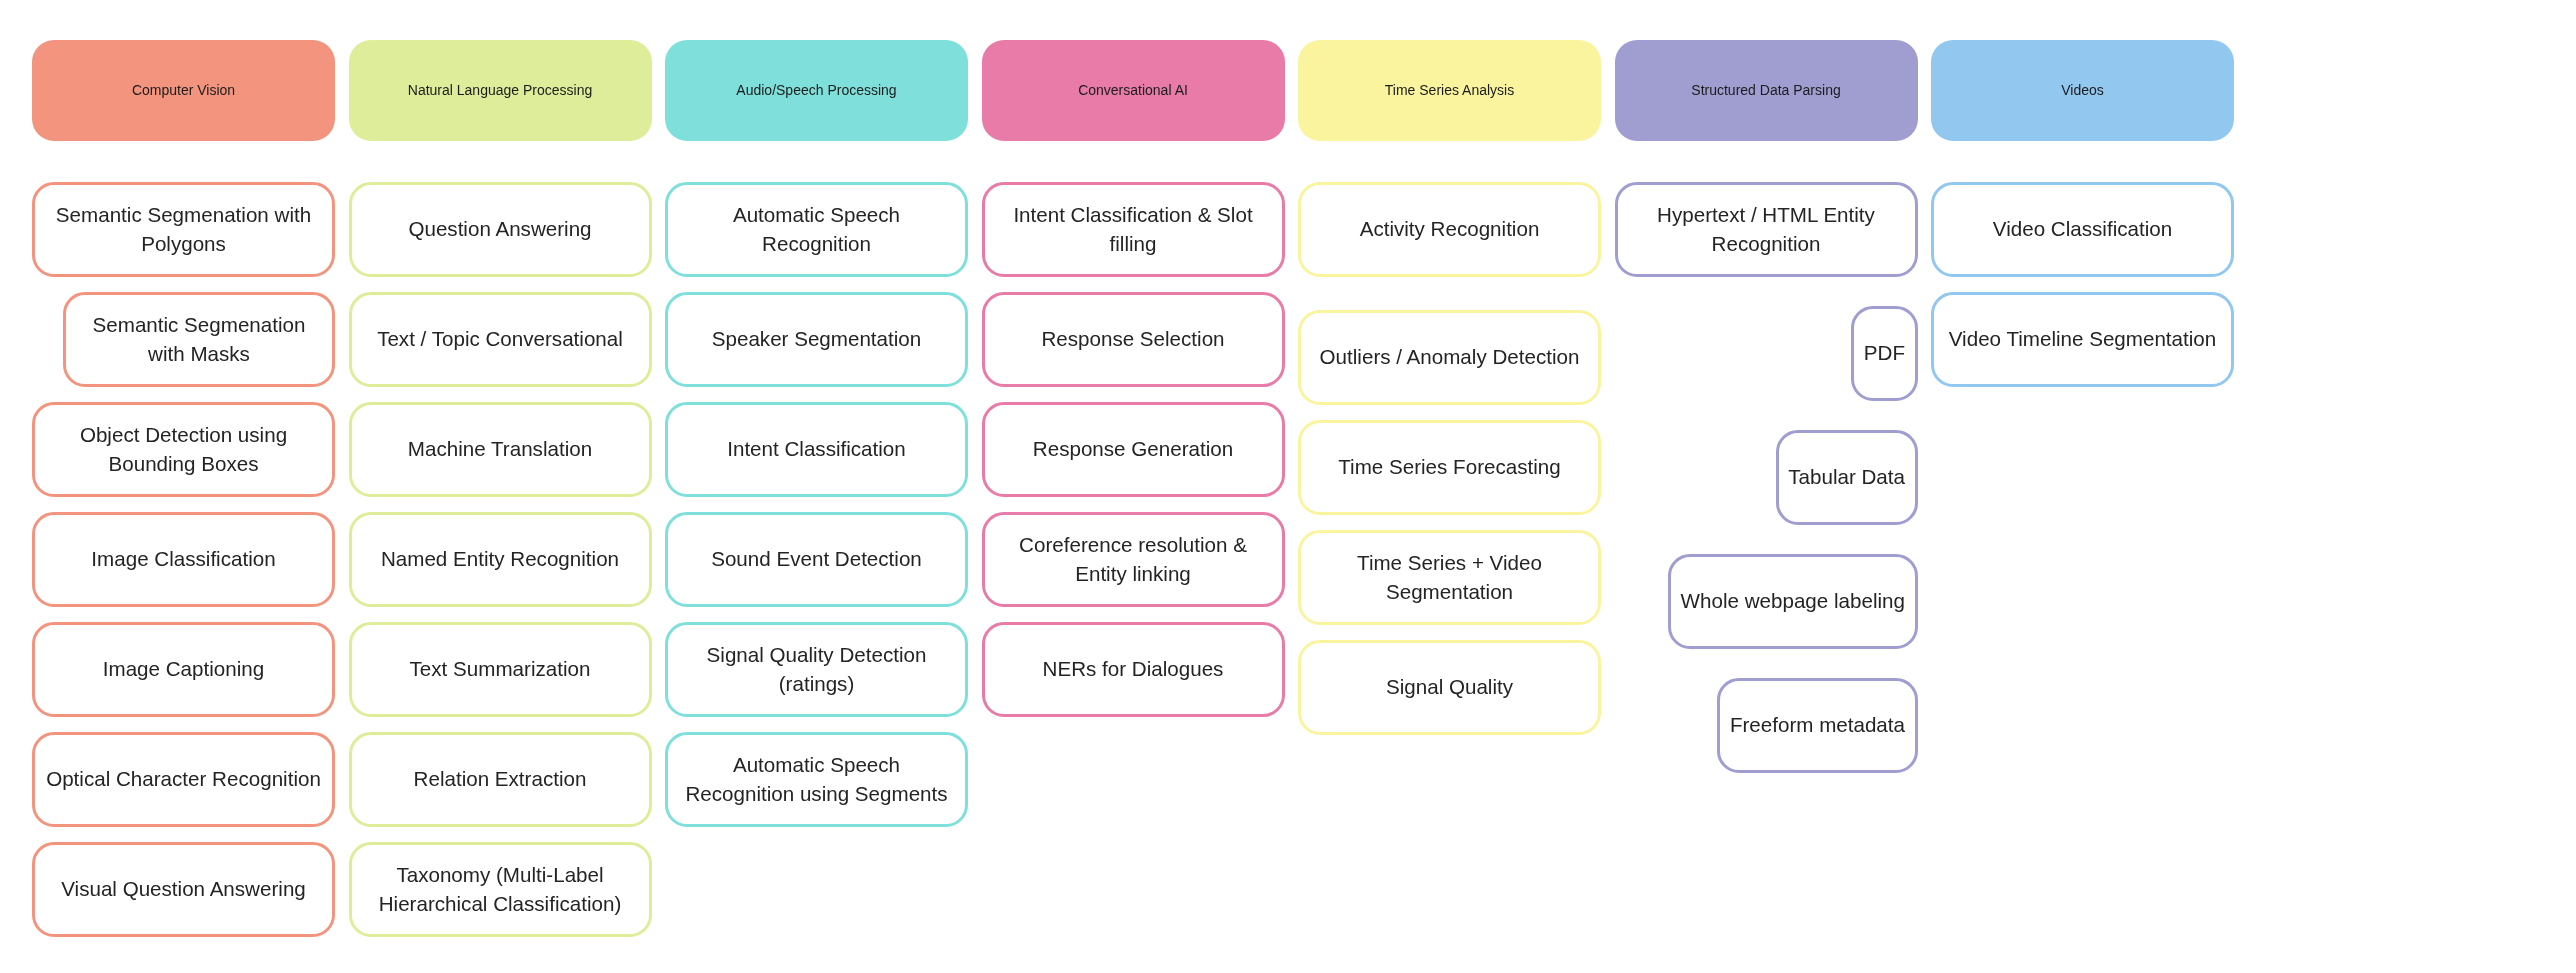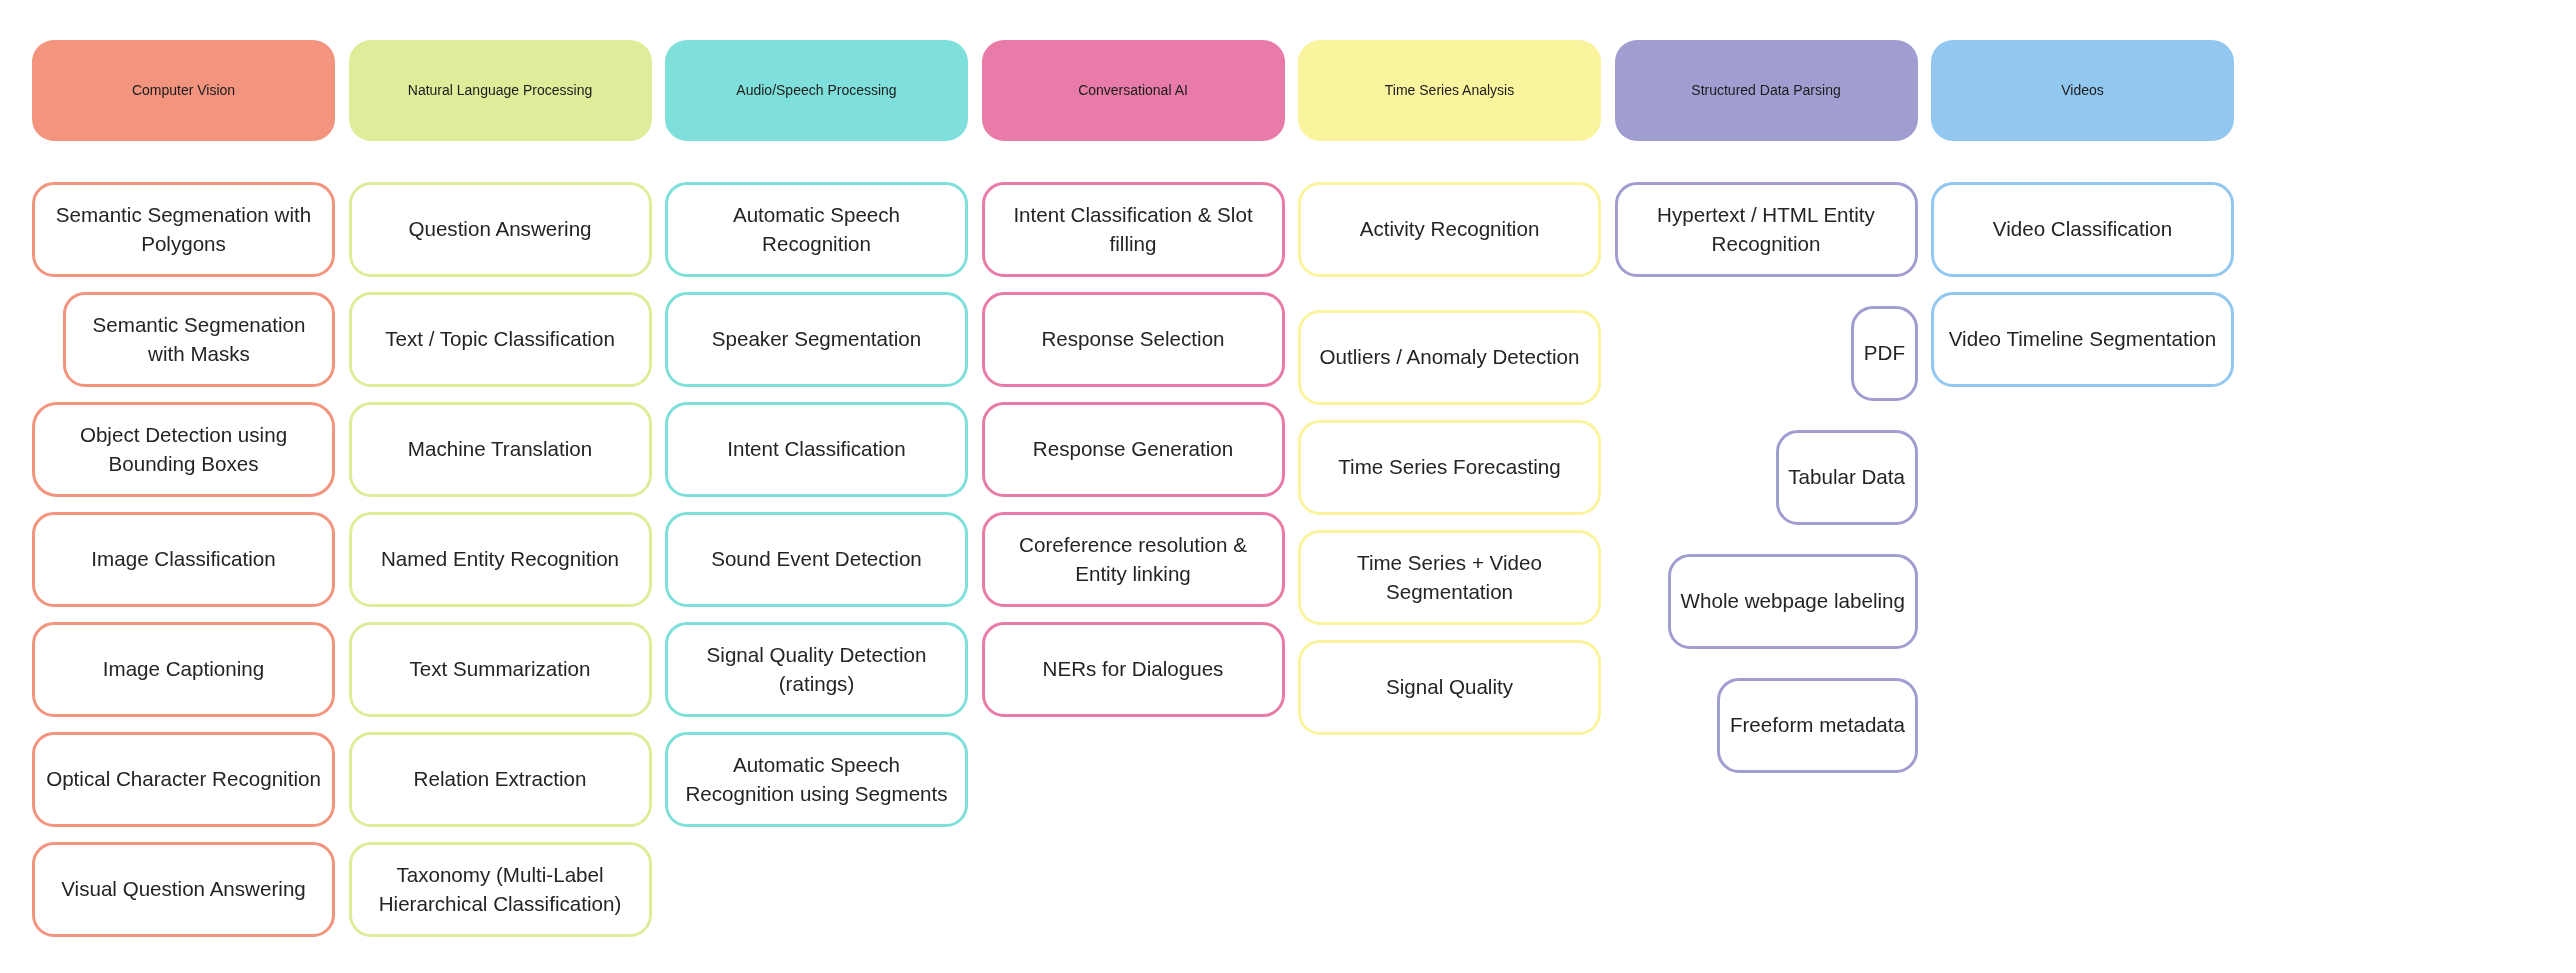--- a/index.html
+++ b/index.html
@@ -57,32 +57,32 @@
 </style>
 </head>
 <body>
 
 <main class="board">
     <section class="column">
     <div class="header" style="background: rgb(242, 148, 126);">Computer Vision</div>
     <div class="cards" style="display:flex;flex-direction:column;gap:15px;">
         <div class="card" style="border-color: rgb(242, 148, 126);">Semantic Segmenation with Polygons</div>
         <div class="card" style="border-color: rgb(242, 148, 126); margin-left: 31px;">Semantic Segmenation with Masks</div>
-        <div class="card" style="border-color: rgb(242, 148, 126); border-radius: 25px;">Object Detection using Bounding Boxes</div>
+        <div class="card" style="border-color: rgb(242, 148, 126);">Object Detection using Bounding Boxes</div>
         <div class="card" style="border-color: rgb(242, 148, 126);">Image Classification</div>
         <div class="card" style="border-color: rgb(242, 148, 126);">Image Captioning</div>
         <div class="card" style="border-color: rgb(242, 148, 126);">Optical Character Recognition</div>
         <div class="card" style="border-color: rgb(242, 148, 126);">Visual Question Answering</div>
       </div>
   </section>
     <section class="column">
     <div class="header" style="background: rgb(222, 237, 153);">Natural Language Processing</div>
     <div class="cards" style="display:flex;flex-direction:column;gap:15px;">
         <div class="card" style="border-color: rgb(222, 237, 153);">Question Answering</div>
-        <div class="card" style="border-color: rgb(222, 237, 153);">Text / Topic Classification</div>
+        <div class="card" style="border-color: rgb(222, 237, 153);">Text / Topic Conversational</div>
         <div class="card" style="border-color: rgb(222, 237, 153);">Machine Translation</div>
         <div class="card" style="border-color: rgb(222, 237, 153);">Named Entity Recognition</div>
         <div class="card" style="border-color: rgb(222, 237, 153);">Text Summarization</div>
         <div class="card" style="border-color: rgb(222, 237, 153);">Relation Extraction</div>
         <div class="card" style="border-color: rgb(222, 237, 153);">Taxonomy (Multi-Label Hierarchical Classification)</div>
       </div>
   </section>
     <section class="column">
     <div class="header" style="background: rgb(127, 224, 219);">Audio/Speech Processing</div>
     <div class="cards" style="display:flex;flex-direction:column;gap:15px;">

